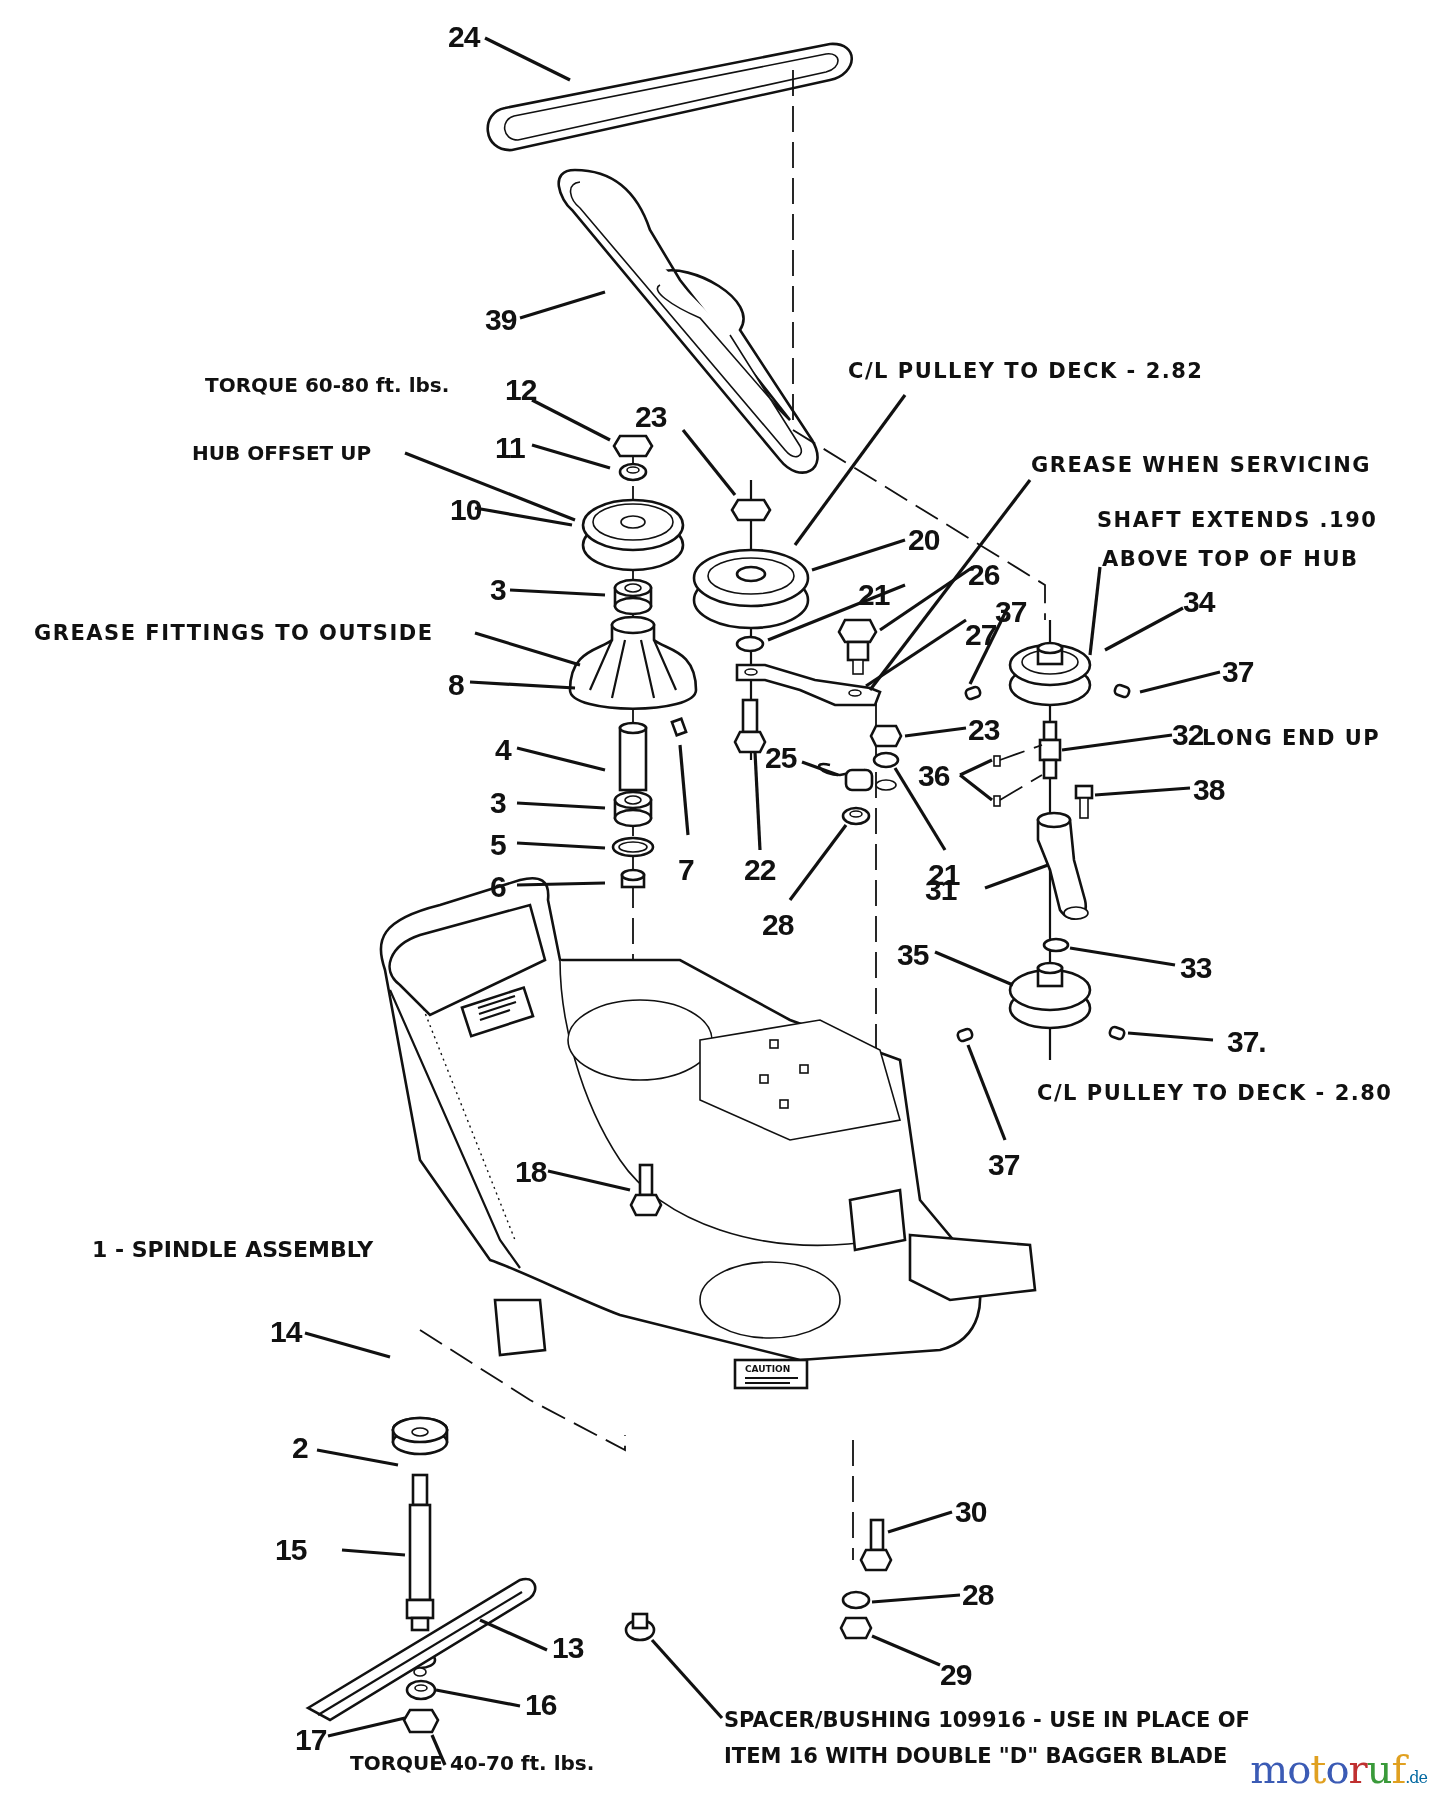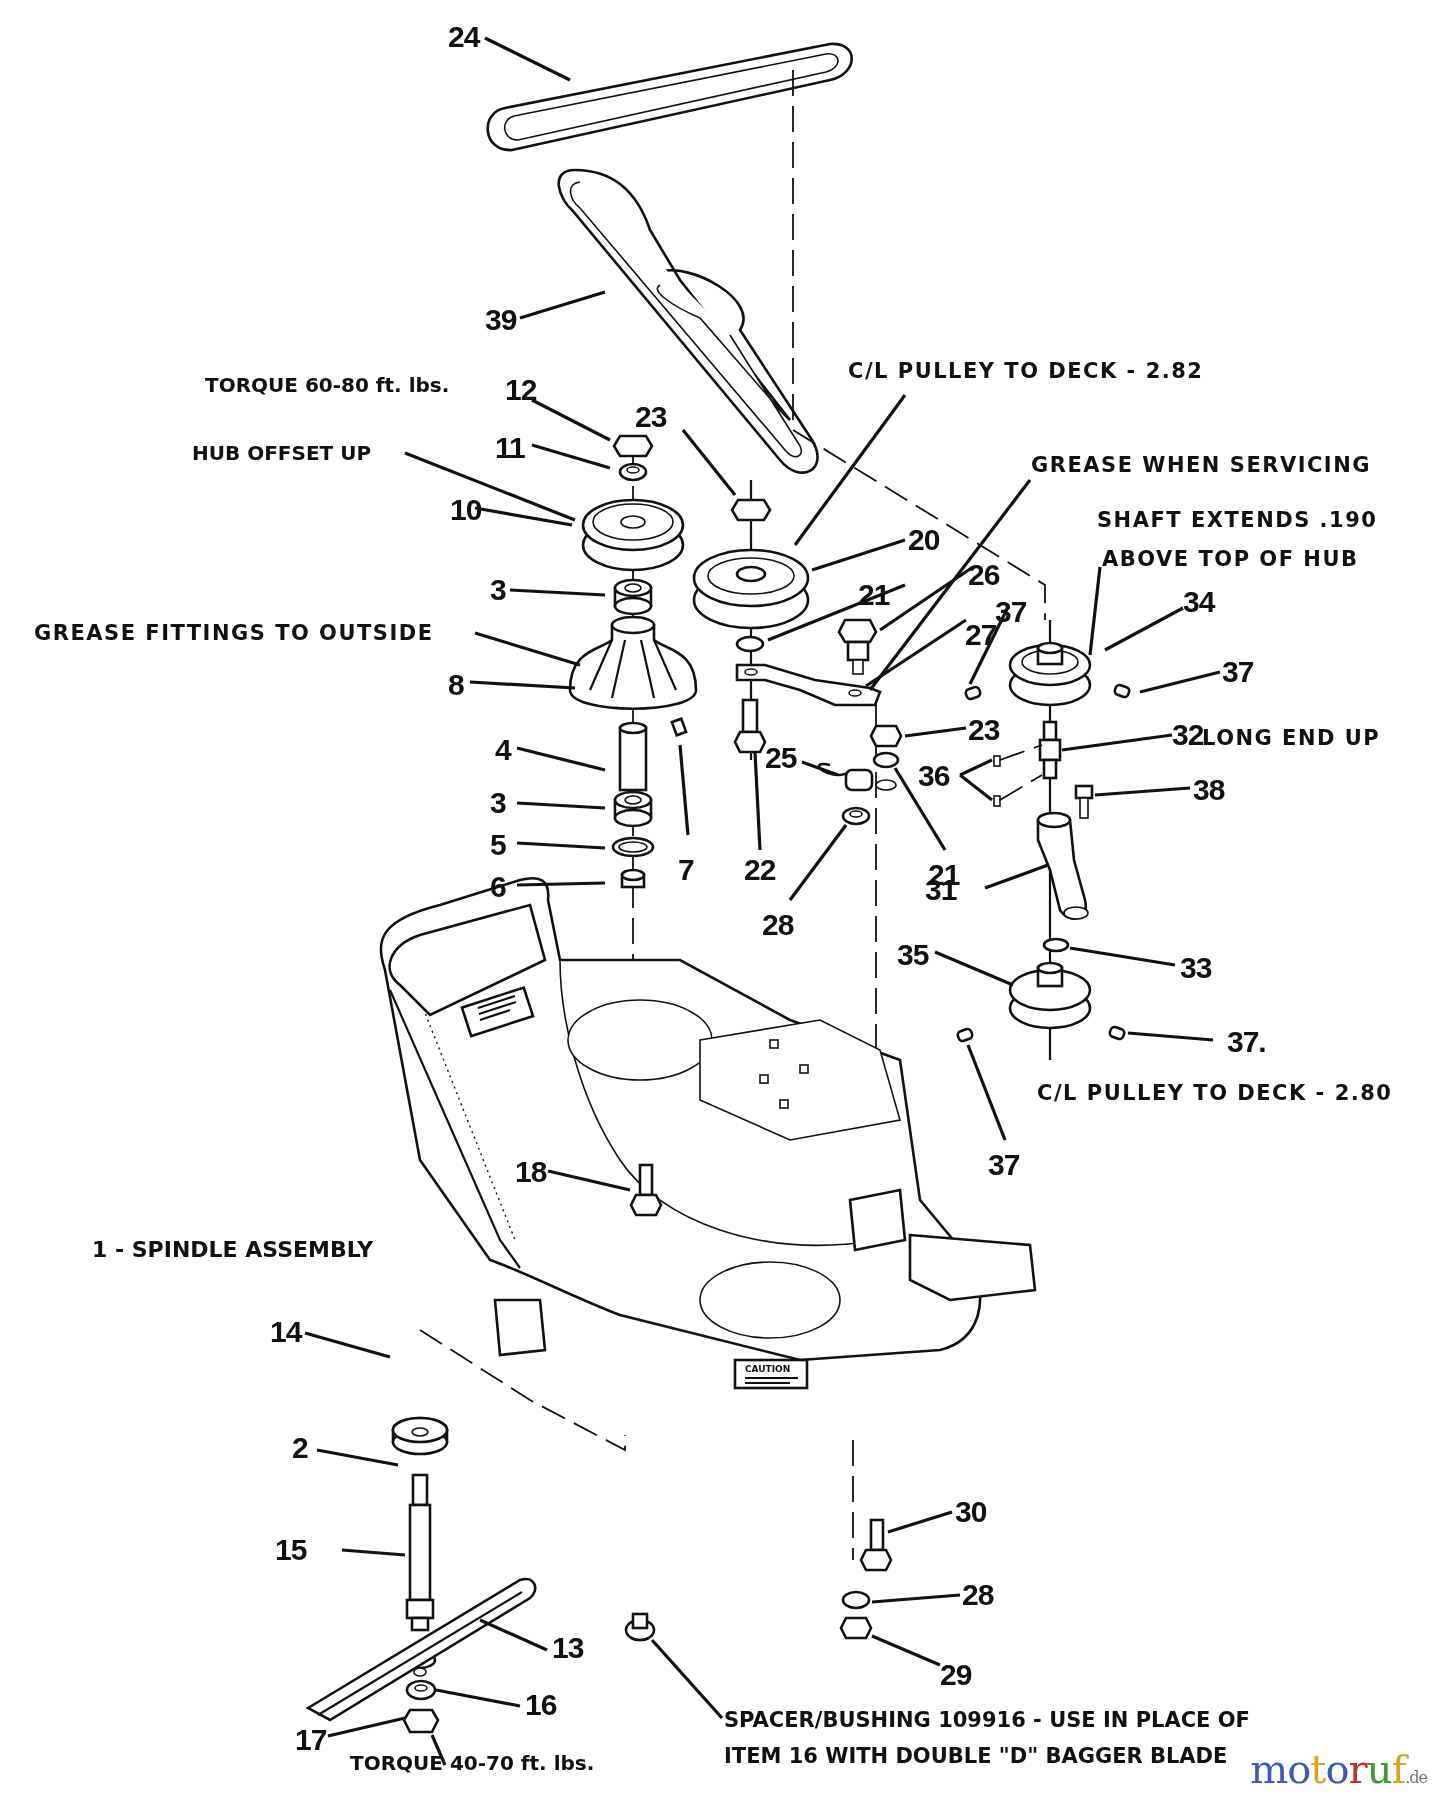--- a/index.html
+++ b/index.html
@@ -10,21 +10,21 @@
   .note { font-family: "DejaVu Sans", sans-serif; font-weight: bold; font-size: 21px; letter-spacing: 1.5px; }
   .note-sm { font-family: "DejaVu Sans", sans-serif; font-weight: bold; font-size: 20px; }
   .part { fill: #fff; stroke: #111; stroke-width: 2.6; }
   .part-thin { fill: #fff; stroke: #111; stroke-width: 1.6; }
   .line { stroke: #111; stroke-width: 2.2; fill: none; }
   .leader { stroke: #111; stroke-width: 3.2; fill: none; }
   .dash { stroke: #111; stroke-width: 1.8; fill: none; stroke-dasharray: 26 10; }
   .dot { stroke: #111; stroke-width: 1.4; fill: none; stroke-dasharray: 2 4; }
   .wm { position: absolute; right: 6px; bottom: 8px; font-family: "DejaVu Serif", serif; font-size: 40px; letter-spacing: -1px; }
   .wm span { display: inline-block; }
-  .wm .tld { font-size: 16px; color: #737373; }
+  .wm .tld { font-size: 16px; color: #0369a1; }
 </style>
 </head>
 <body>
 
 <div id="stage">
 <svg width="1433" height="1800" viewBox="0 0 1433 1800" xmlns="http://www.w3.org/2000/svg">
 
   <g>
     <path class="part" d="M505,108 C480,112 482,152 512,150 L830,80 C858,74 860,42 830,44 Z"></path>
     <path class="part-thin" d="M514,116 C500,120 502,140 518,140 L826,72 C842,68 842,52 826,54 Z"></path>

